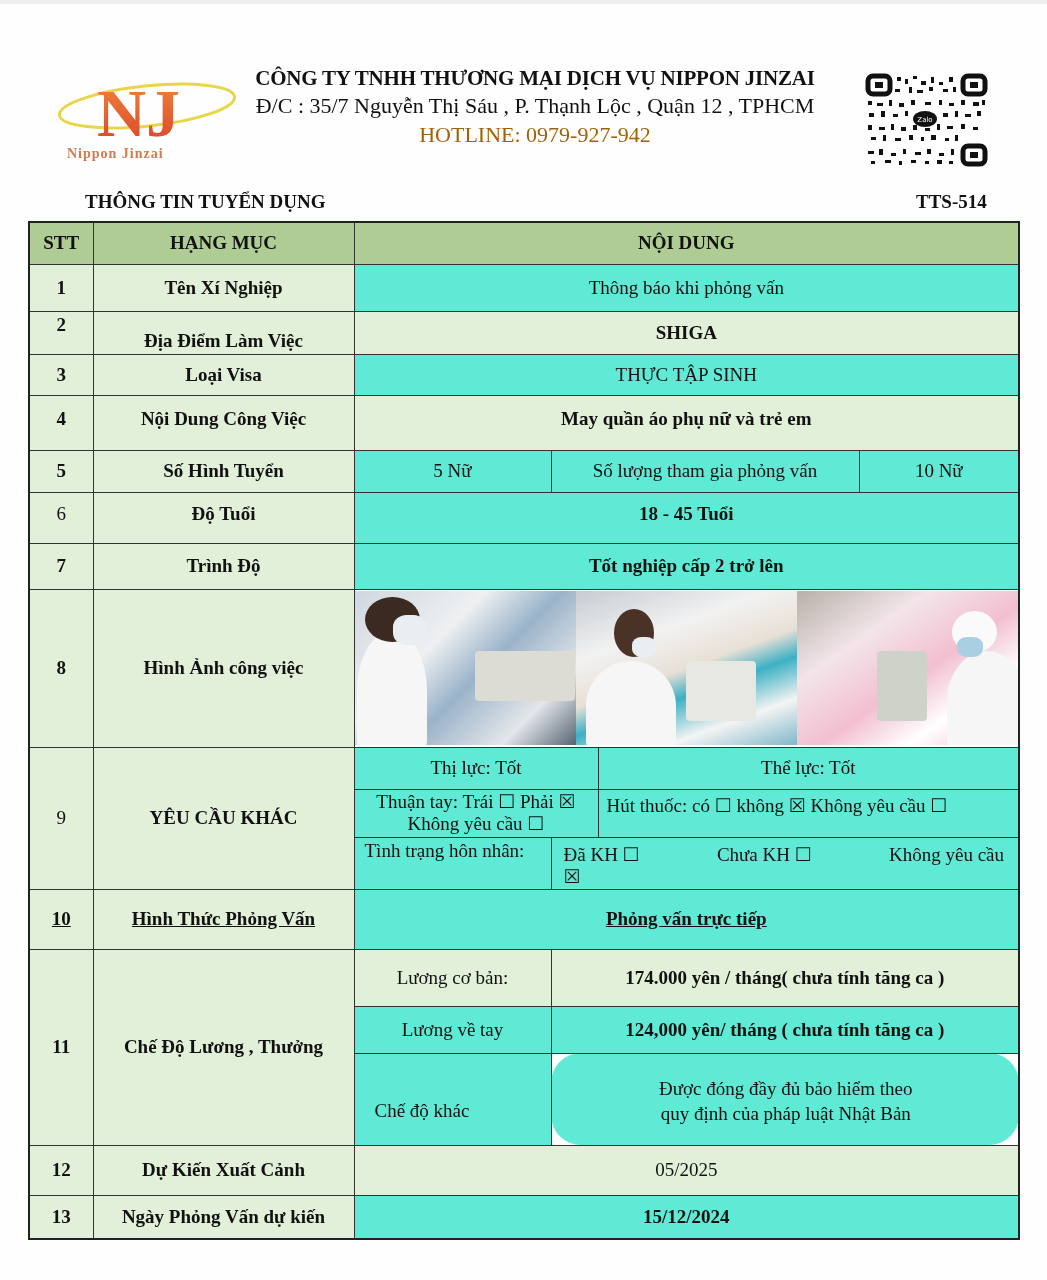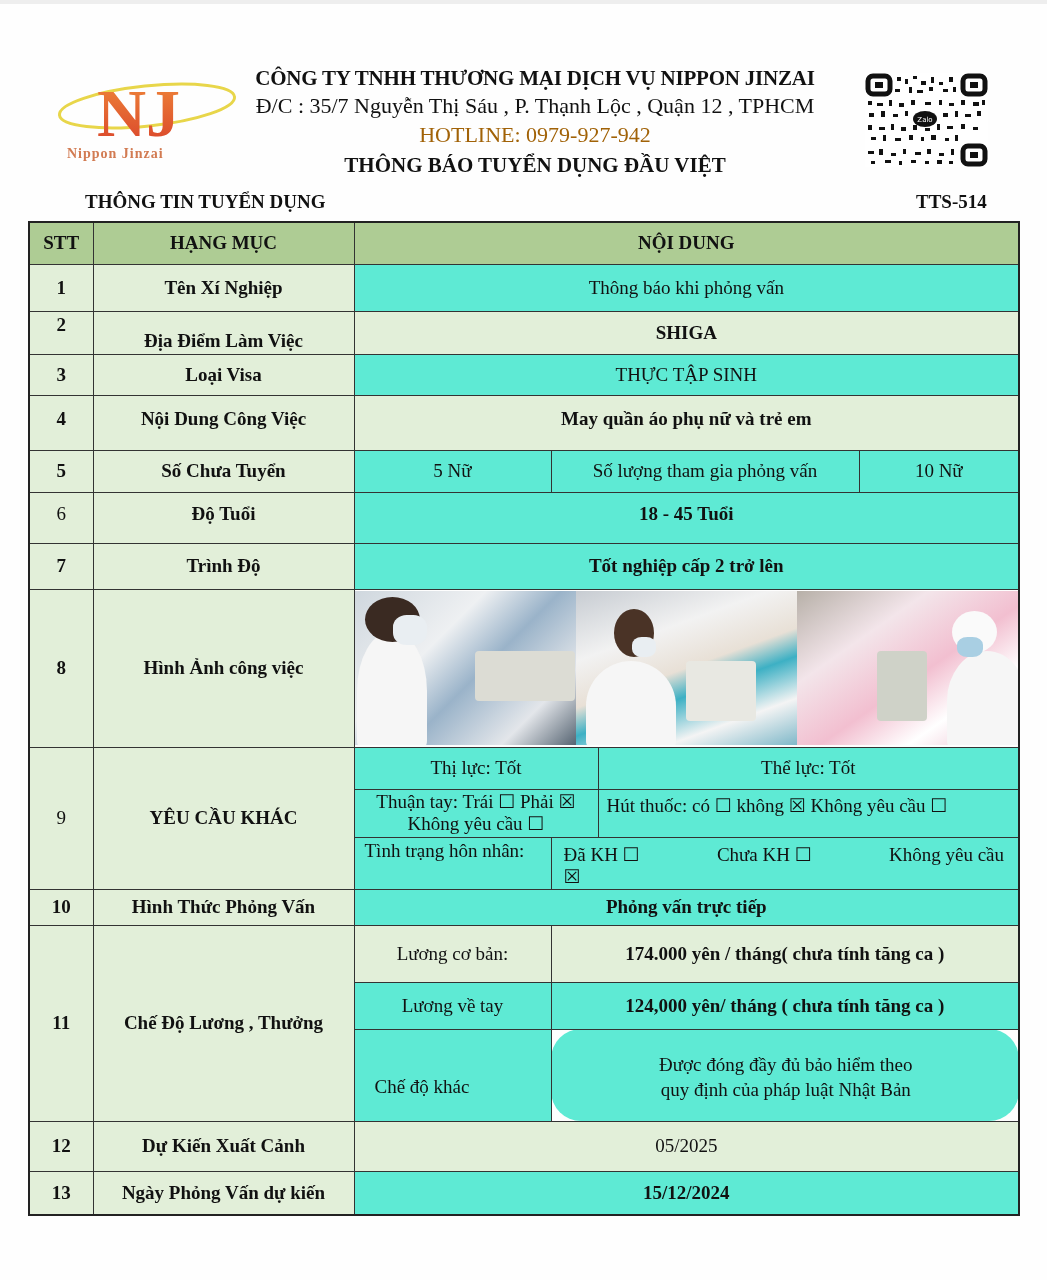--- a/index.html
+++ b/index.html
@@ -59,21 +59,20 @@
     <ellipse cx="92" cy="38" rx="88" ry="20" fill="none" stroke="#e8d64a" stroke-width="3" transform="rotate(-6 92 38)"></ellipse>
     <text x="42" y="68" font-family="Liberation Serif, serif" font-weight="bold" font-size="68" fill="url(#njg)">NJ</text>
     <text x="12" y="90" font-family="Liberation Serif, serif" font-weight="bold" font-size="14" fill="#d27b52" letter-spacing="1">Nippon Jinzai</text>
   </svg>
 </div>
 
 <div class="company">
   <div class="name">CÔNG TY TNHH THƯƠNG MẠI DỊCH VỤ  NIPPON JINZAI</div>
   <div class="addr">Đ/C : 35/7 Nguyễn Thị Sáu , P. Thạnh Lộc , Quận 12 , TPHCM</div>
   <div class="hotline">HOTLINE: 0979-927-942</div>
-  <div class="notice">THÔNG BÁO TUYỂN DỤNG ĐẦU VIỆT</div>
 </div>
 
 <div class="qr">
   <svg width="123" height="94" viewBox="0 0 123 94">
     <rect x="0" y="0" width="123" height="94" fill="#fff"></rect>
     <g fill="none" stroke="#111" stroke-width="5">
       <rect x="3" y="3" width="22" height="18" rx="5"></rect>
       <rect x="98" y="3" width="22" height="18" rx="5"></rect>
       <rect x="98" y="73" width="22" height="18" rx="5"></rect>
     </g>
@@ -191,21 +190,21 @@
   </tr>
 
   <tr class="green" style="height:55px;">
     <td class="b" style="vertical-align:top; padding-top:12px;">4</td>
     <td class="b" style="vertical-align:top; padding-top:12px;">Nội Dung Công Việc</td>
     <td colspan="4" class="b" style="vertical-align:top; padding-top:12px;">May quần áo phụ nữ và trẻ em</td>
   </tr>
 
   <tr style="height:42px;">
     <td class="green b">5</td>
-    <td class="green b">Số Chưa Tuyển</td>
+    <td class="green b">Số Hình Tuyển</td>
     <td colspan="1" class="white">5 Nữ</td>
     <td colspan="2" class="white">Số lượng tham gia phỏng vấn</td>
     <td class="white">10 Nữ</td>
   </tr>
 
   <tr style="height:51px;">
     <td class="green nobold" style="vertical-align:top; padding-top:10px;">6</td>
     <td class="green b" style="vertical-align:top; padding-top:10px;">Độ Tuổi</td>
     <td colspan="4" class="white b" style="vertical-align:top; padding-top:10px;">18 - 45 Tuổi</td>
   </tr>
@@ -261,21 +260,21 @@
     <td colspan="3" class="white" style="text-align:left; vertical-align:top; padding-left:12px; padding-top:6px; line-height:22px;">
       <div style="display:flex; justify-content:space-between; padding-right:14px;">
         <span>Đã KH ☐</span>
         <span>Chưa KH  ☐</span>
         <span>Không yêu cầu</span>
       </div>
       <div>☒</div>
     </td>
   </tr>
 
-  <tr style="height:36px;">
+  <tr style="height:60px;text-decoration:underline;">
     <td class="green b">10</td>
     <td class="green b">Hình Thức Phỏng Vấn</td>
     <td colspan="4" class="white b">Phỏng vấn trực tiếp</td>
   </tr>
 
   <tr style="height:57px;">
     <td rowspan="3" class="green b">11</td>
     <td rowspan="3" class="green b">Chế Độ Lương , Thưởng</td>
     <td class="green">Lương cơ bản:</td>
     <td colspan="3" class="green b">174.000  yên / tháng( chưa tính tăng ca )</td>

